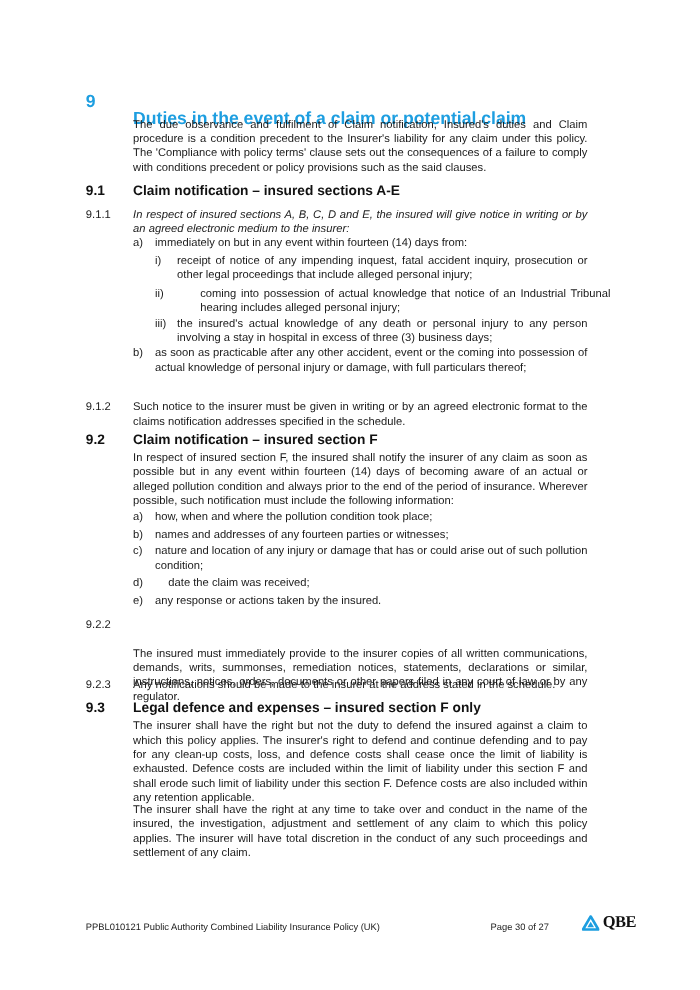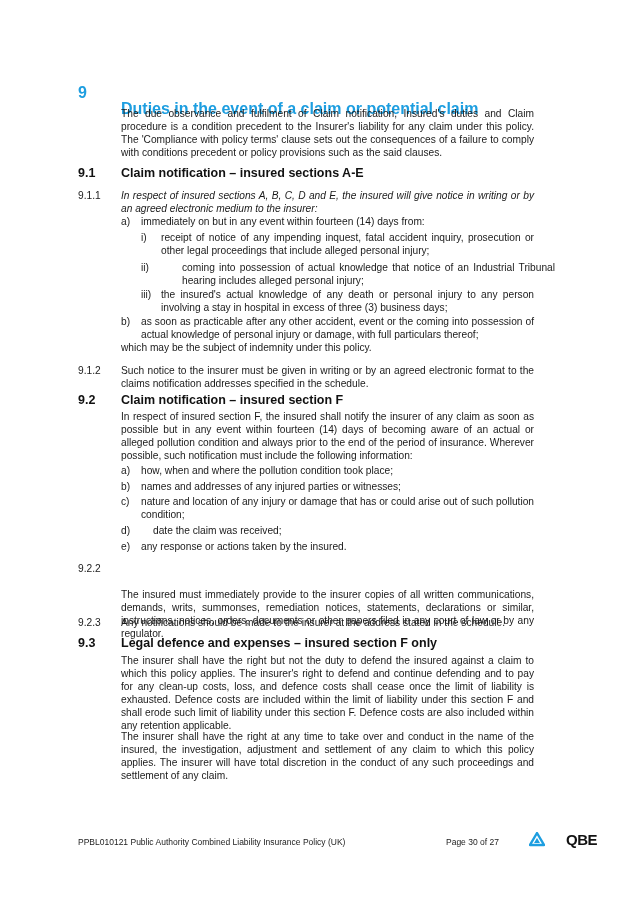--- a/index.html
+++ b/index.html
@@ -13,21 +13,21 @@
   .h2 { position:absolute; left:78px; font-size:12.5px; font-weight:bold; color:#111; white-space:nowrap; }
   .h2 .num { position:absolute; left:0; }
   .h2 .txt { position:absolute; left:43px;text-align:right; }
   .cl { position:absolute; left:78px; font-size:10.2px; line-height:13px; }
   .cl .num { position:absolute; left:0; top:0; }
   .item { position:absolute; font-size:10.2px; line-height:13px; text-align:justify; }
   .item .lbl { position:absolute; left:0; top:0; }
   .item .t { position:absolute; top:0; }
   .footer { position:absolute; left:78px; top:837px; font-size:8.5px; color:#222; white-space:nowrap; }
   .pageno { position:absolute; left:446px; top:837px; font-size:8.5px; color:#222; }
-  .logo { position:absolute; left:529px; top:831px; display:flex; align-items:center; gap:21px; }
+  .logo { position:absolute; left:529px; top:831px; display:flex; align-items:center; gap:3px;font-family:Liberation Serif, serif; }
   .logo .mark { width:16px; height:16px; }
   .logo .word { font-size:15px; font-weight:bold; color:#111; letter-spacing:-0.5px; }
 </style>
 </head>
 <body>
 
 <div class="page">
 
   <div class="h1">
     <span class="num">9</span>
@@ -58,40 +58,39 @@
       <span class="t" style="left:8px;width:373px;margin-left:33px;">coming into possession of actual knowledge that notice of an Industrial Tribunal hearing includes alleged personal injury;</span>
   </div>
   <div class="item" style="left:141px; top:288px; width:393px;">
     <span class="lbl">iii)</span>
       <span class="t" style="left:20px;width:373px;">the insured's actual knowledge of any death or personal injury to any person involving a stay in hospital in excess of three (3) business days;</span>
   </div>
   <div class="item" style="left:121px; top:315px; width:413px;">
     <span class="lbl">b)</span>
       <span class="t" style="left:20px;width:393px;">as soon as practicable after any other accident, event or the coming into possession of actual knowledge of personal injury or damage, with full particulars thereof;</span>
   </div>
-  <div class="body" style="top:341px;">which may be the subject of indemnity under this policy.</div>
 
   <div class="cl" style="top:364px;">
       <span class="num">9.1.2</span>
     </div>
   <div class="body" style="top:364px;">Such notice to the insurer must be given in writing or by an agreed electronic format to the claims notification addresses specified in the schedule.</div>
 
   <div class="h2" style="top:393px;">
     <span class="num">9.2</span>
     <span class="txt">Claim notification – insured section F</span>
   </div>
   <div class="body" style="top:410px;">In respect of insured section F, the insured shall notify the insurer of any claim as soon as possible but in any event within fourteen (14) days of becoming aware of an actual or alleged pollution condition and always prior to the end of the period of insurance. Wherever possible, such notification must include the following information:</div>
 
   <div class="item" style="left:121px; top:464px; width:413px;">
     <span class="lbl">a)</span>
       <span class="t" style="left:20px;width:393px;">how, when and where the pollution condition took place;</span>
   </div>
   <div class="item" style="left:121px; top:480px; width:413px;">
     <span class="lbl">b)</span>
-      <span class="t" style="left:20px;width:393px;">names and addresses of any injured parties or witnesses;</span>
+      <span class="t" style="left:20px;width:393px;">names and addresses of any fourteen parties or witnesses;</span>
   </div>
   <div class="item" style="left:121px; top:495px; width:413px;">
     <span class="lbl">c)</span>
       <span class="t" style="left:20px;width:393px;">nature and location of any injury or damage that has or could arise out of such pollution condition;</span>
   </div>
   <div class="item" style="left:121px; top:524px; width:413px;">
     <span class="lbl">d)</span>
       <span class="t" style="left:32px;width:393px;">date the claim was received;</span>
   </div>
   <div class="item" style="left:121px; top:540px; width:413px;">

